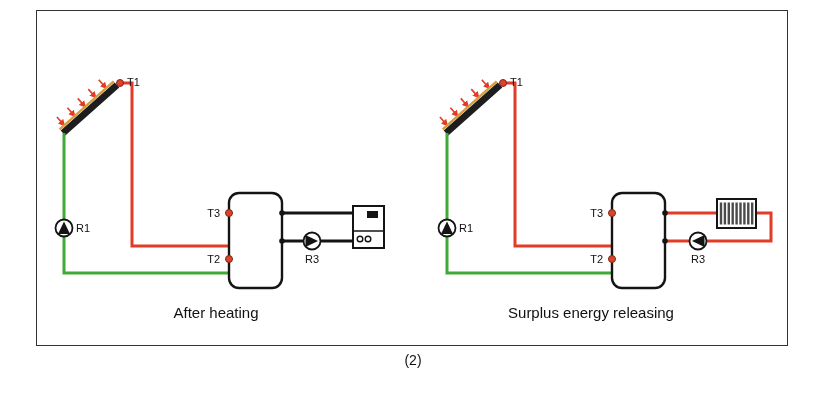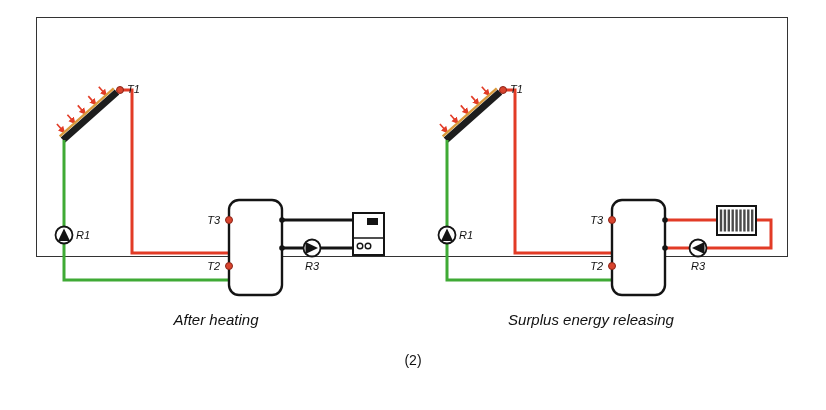--- a/index.html
+++ b/index.html
@@ -5,26 +5,25 @@
   html, body {
     margin: 0; padding: 0;
     width: 826px; height: 410px;
     background: #ffffff;
     font-family: "Liberation Sans", sans-serif;
     position: relative;
     overflow: hidden;
   }
   .frame {
     position: absolute;
-    left: 36px; top: 17px;
-    width: 752px; height: 240px;
+    left: 36px; top: 10px;
+    width: 752px; height: 336px;
     border: 1px solid #333;
     background: #fff;
     box-sizing: border-box;
-    font-style: italic;
   }
   .diagram-svg { position: absolute; }
   #svg-left  { left: 14px;  top: 60px; }
   #svg-right { left: 397px; top: 60px; }
   .figure-label {
     position: absolute;
     top: 352px; left: 0;
     width: 826px;
     text-align: center;
     font-size: 14px;

